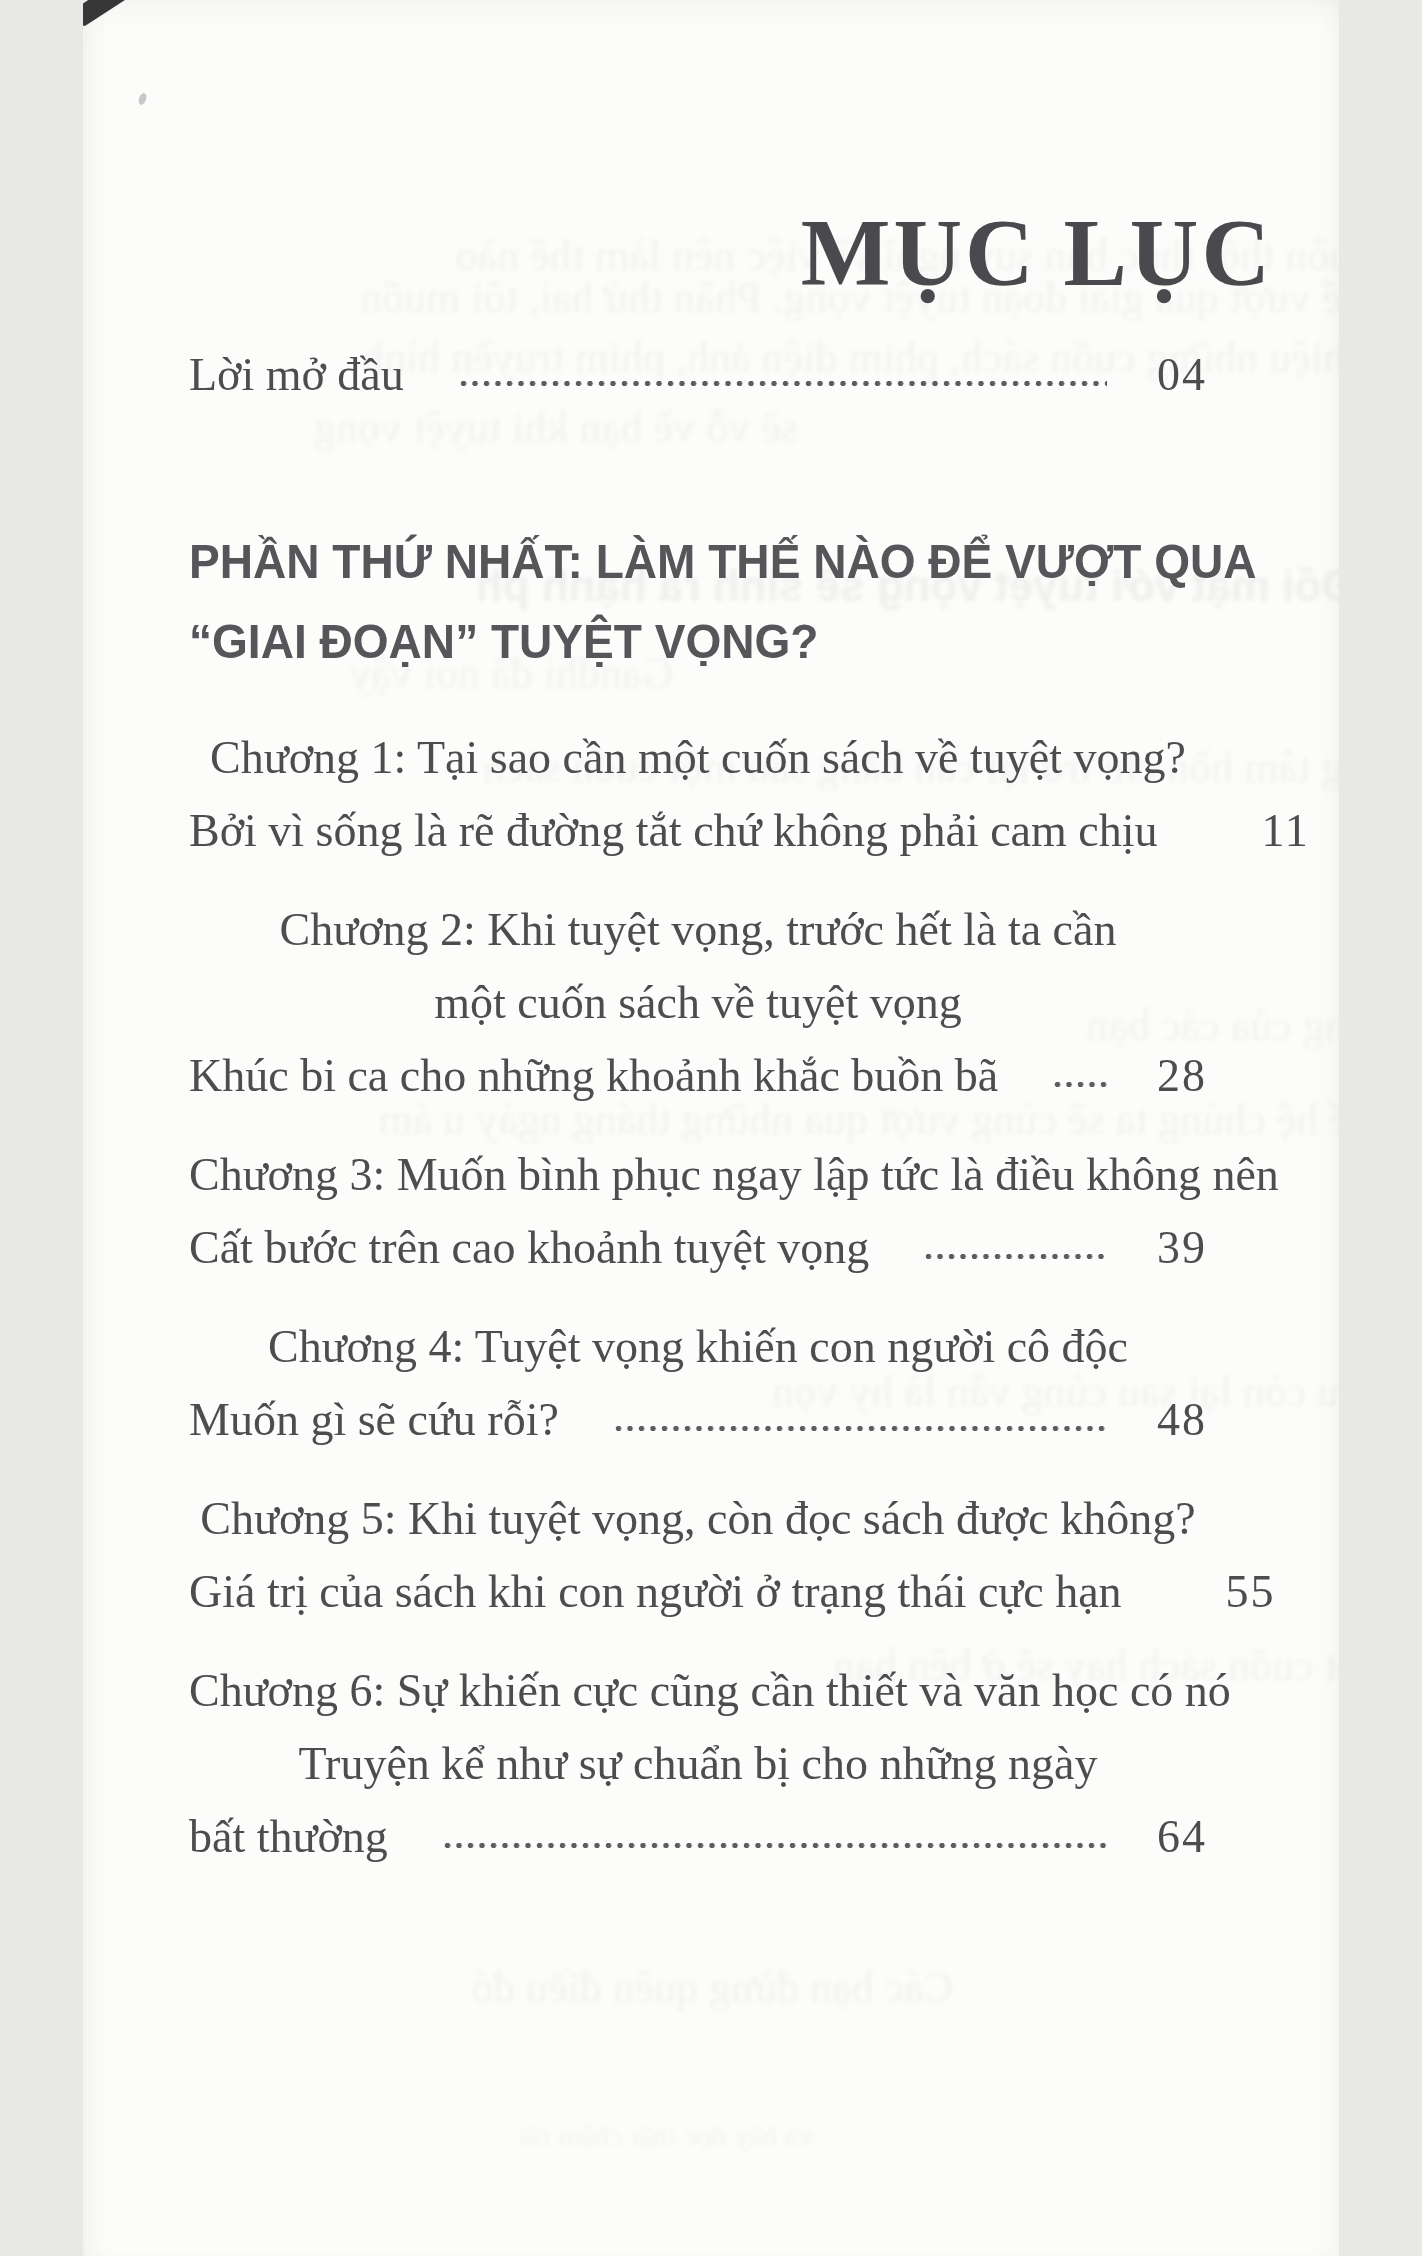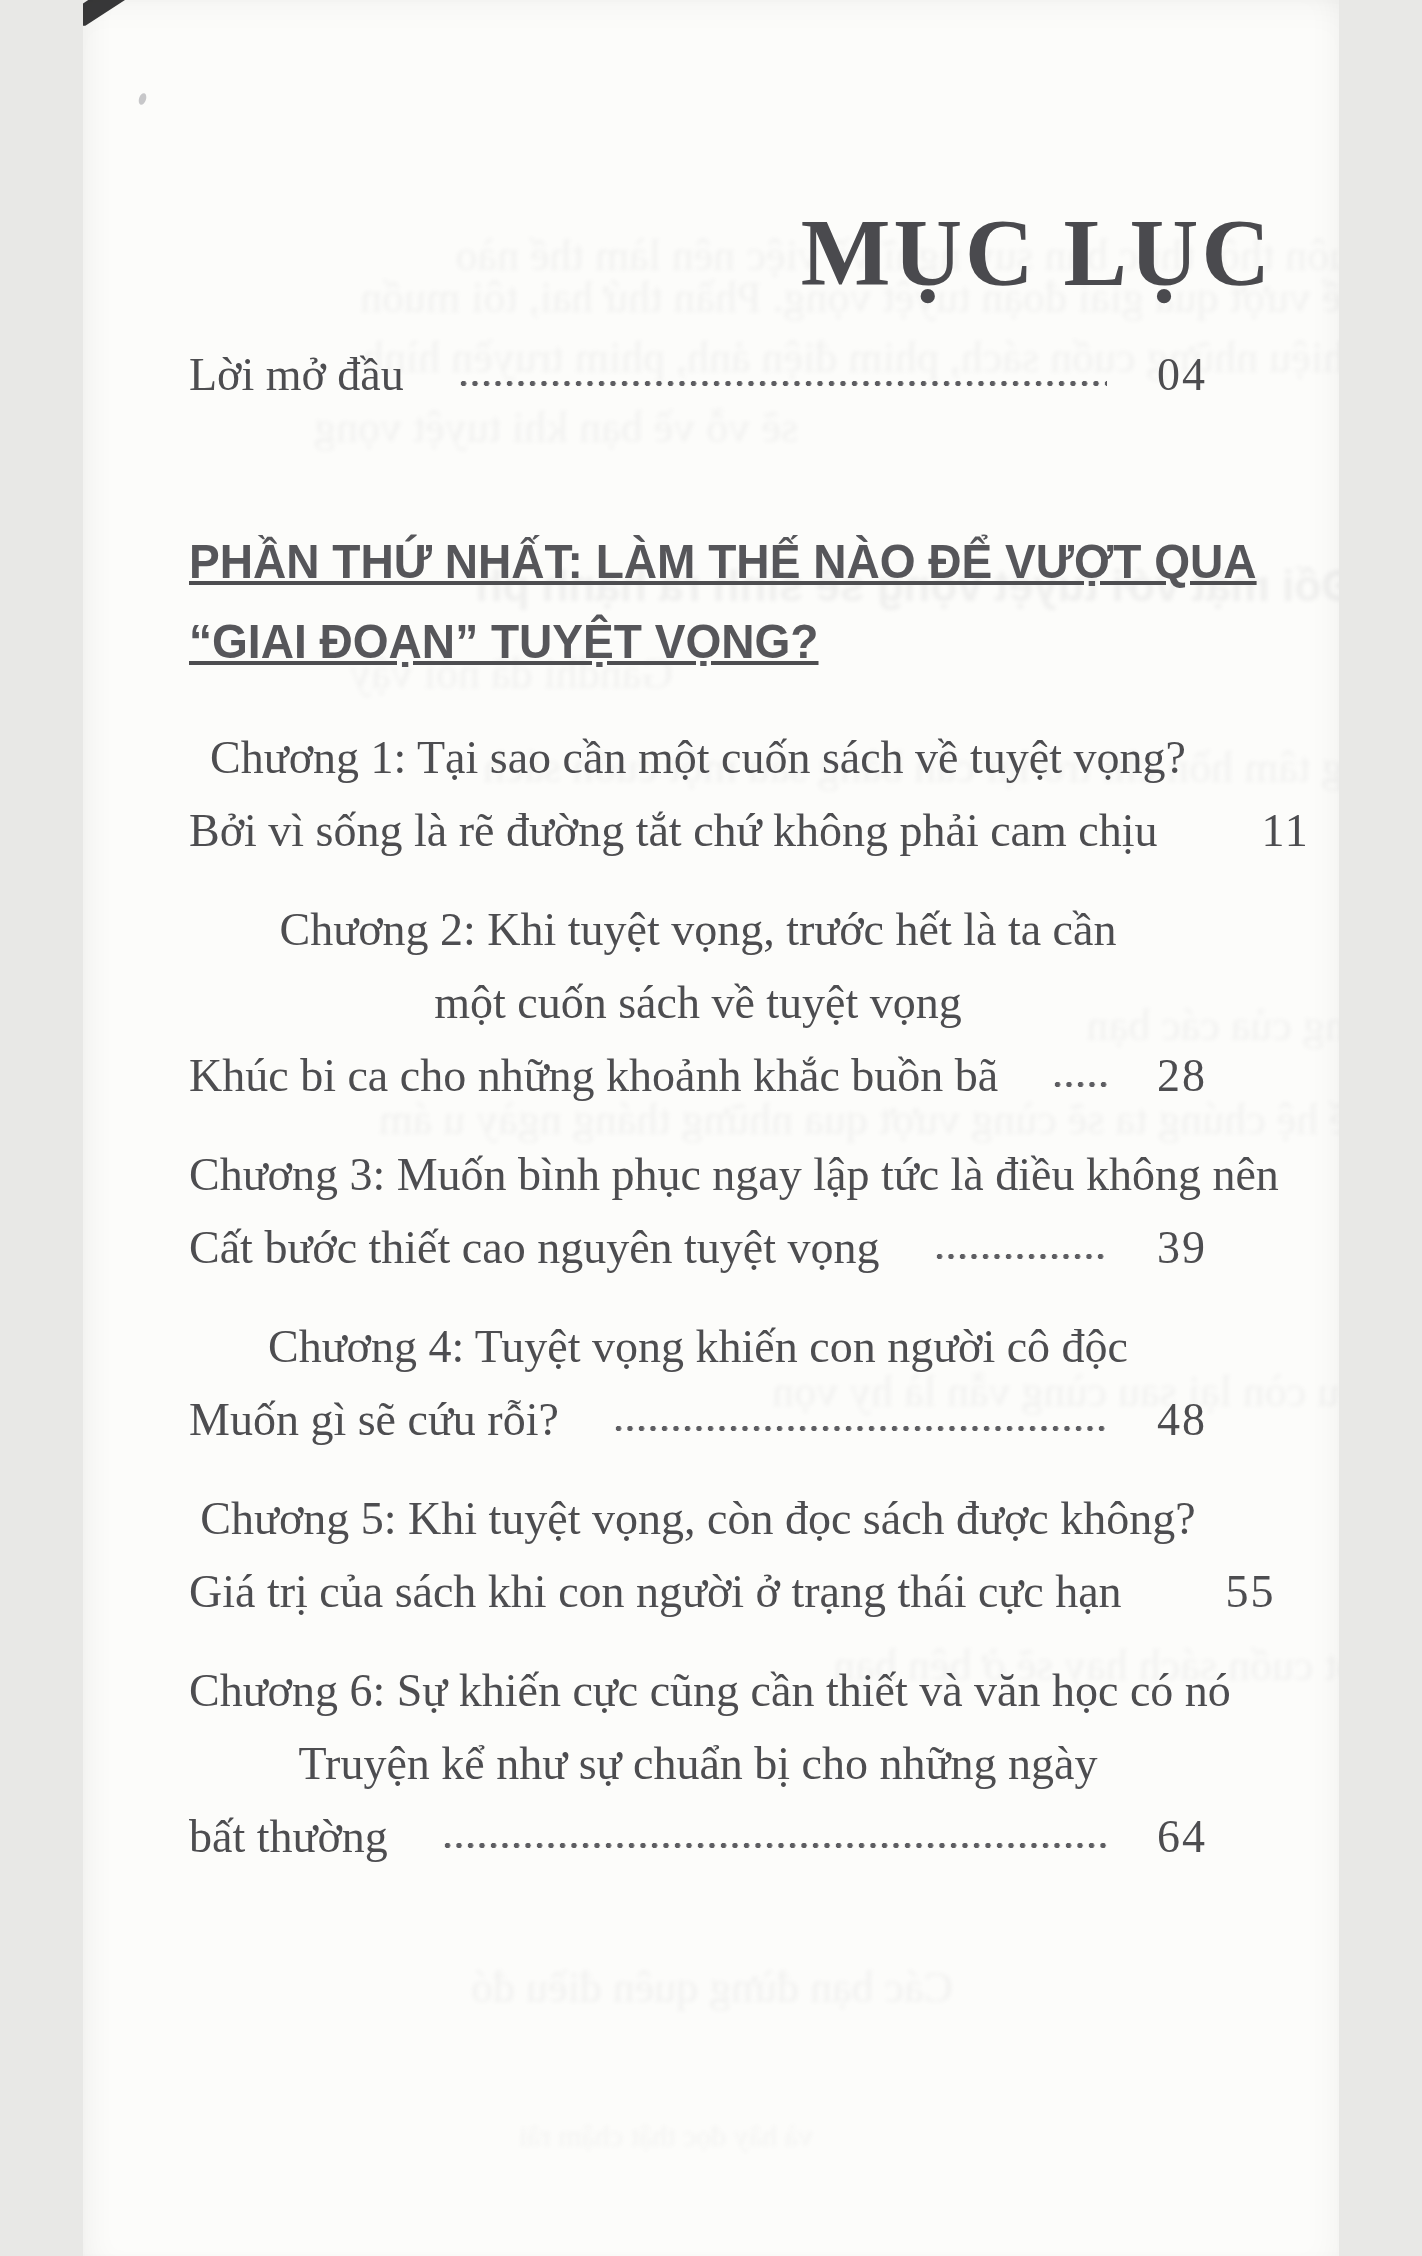--- a/index.html
+++ b/index.html
@@ -39,21 +39,21 @@
   .dots{
     flex:1 1 auto;
     height:13px;
     margin:0 6px 0 10px;
     background-image:radial-gradient(circle at 5.5px 6.5px,#5d5d61 2.5px,transparent 3px);
     background-size:11.5px 13px;
     background-repeat:repeat-x;
   }
   .pg{letter-spacing:2px;}
   .part-heading{
-    margin-top:110px;margin-bottom:40px;text-decoration:underline;
+    margin-top:110px;margin-bottom:40px;
   }
   .ph-line{
     font-family:"Liberation Sans","DejaVu Sans",sans-serif;
     font-weight:700;
     font-size:49px;line-height:80px;
     color:#56565a;
     transform:scaleX(.94);transform-origin:left;
     white-space:nowrap;
   }
   .entry{margin-top:26px;text-align:center;}
@@ -135,21 +135,21 @@
       <div class="leader-row">
         <span class="t">Khúc bi ca cho những khoảnh khắc buồn bã</span>
         <span class="dots"></span>
         <span class="pg">28</span>
       </div>
     </section>
 
     <section class="entry">
       <div class="line"><span>Chương 3: Muốn bình phục ngay lập tức là điều không nên</span></div>
       <div class="leader-row">
-        <span class="t">Cất bước thiết cao nguyên tuyệt vọng</span>
+        <span class="t">Cất bước trên cao khoảnh tuyệt vọng</span>
         <span class="dots"></span>
         <span class="pg">39</span>
       </div>
     </section>
 
     <section class="entry">
       <div class="line"><span>Chương 4: Tuyệt vọng khiến con người cô độc</span></div>
       <div class="leader-row">
         <span class="t">Muốn gì sẽ cứu rỗi?</span>
         <span class="dots"></span>

